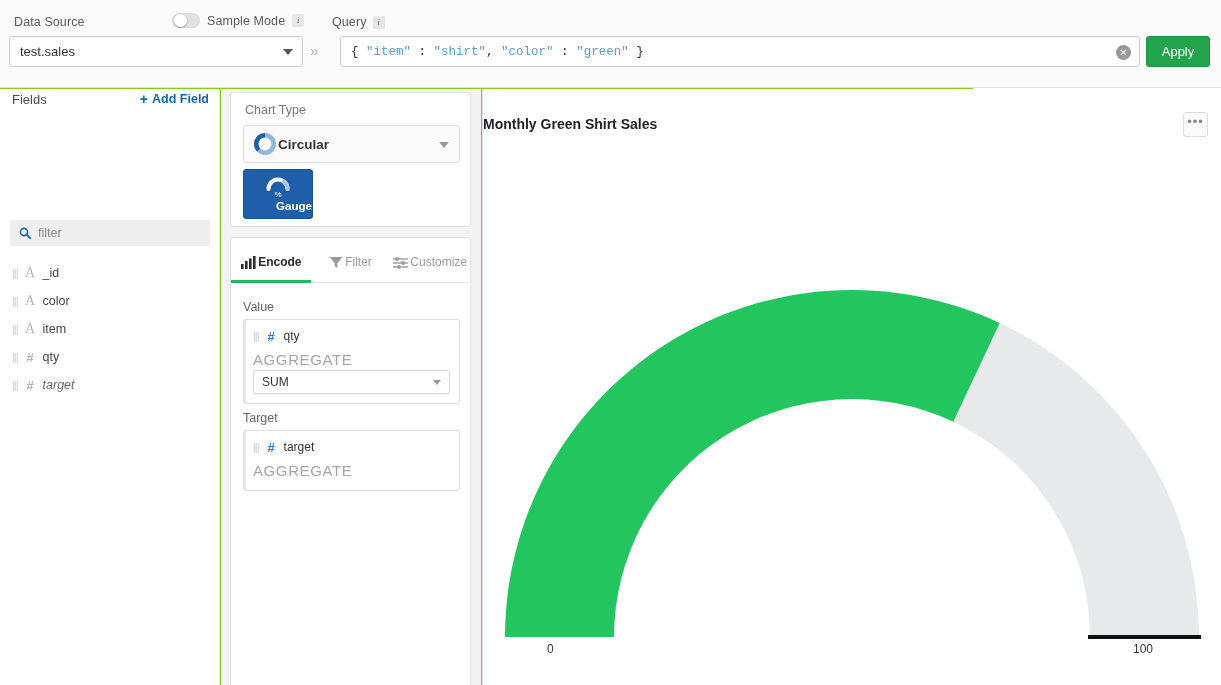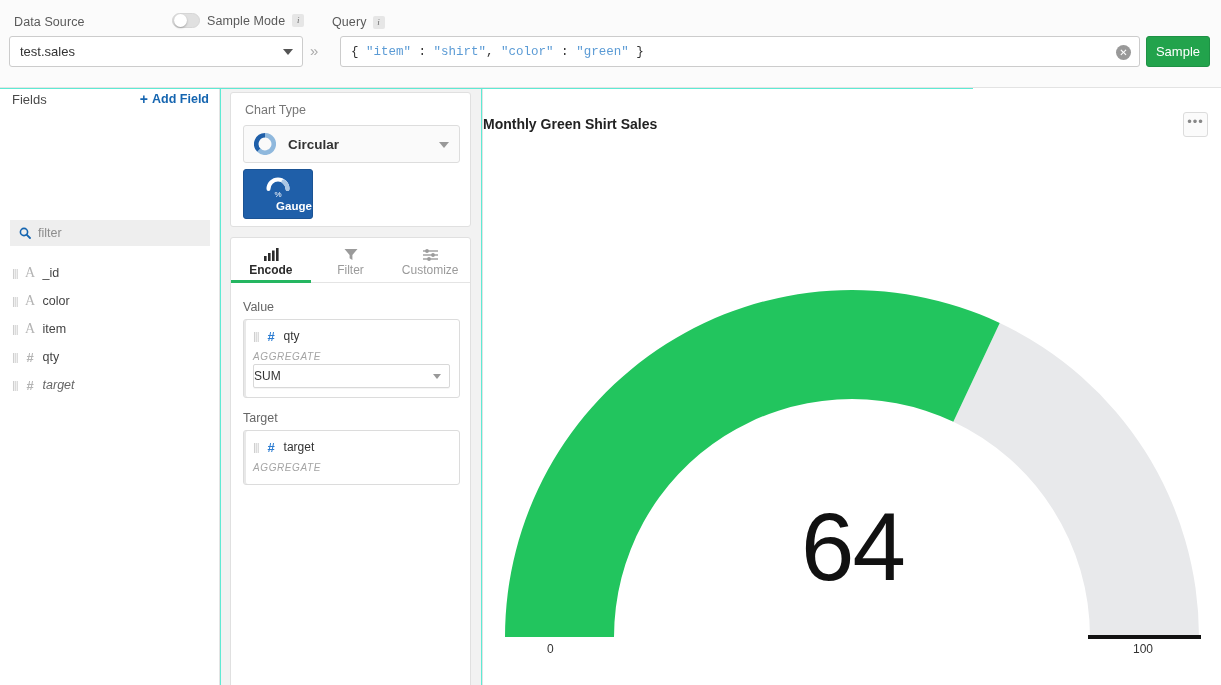--- a/index.html
+++ b/index.html
@@ -4,21 +4,21 @@
 <style>
   * { box-sizing: border-box; }
   html, body {
     margin: 0; padding: 0;
     width: 1221px; height: 685px;
     background: #ffffff;
     font-family: "Liberation Sans", sans-serif;
     -webkit-font-smoothing: antialiased;
     overflow: hidden;
   }
-  .app { position: relative; width: 973px; height: 685px; background:#5eead4; }
+  .app { position: relative; width: 973px; height: 685px; background:#84cc16; }
 
   
   .topbar {
     position: absolute; left:0; top:0; width:1221px; height:88px;
     background:#fbfbfb; border-bottom:1px solid #e3e3e3;
   }
   .tb-label {
     font-size: 12.5px; color:#5a5a5a; letter-spacing:.1px;
   }
   .ds-label { position:absolute; left:14px; top:15px; }
@@ -120,41 +120,41 @@
   }
   .card {
     position:absolute; background:#fff; border:1px solid #e0e0e0;
     border-radius:3px;
   }
   .ct-card { left:9px; top:3px; width:241px; height:135px;padding-left:27px; }
   .ct-title { position:absolute; left:14px; top:10px; font-size:12.5px; color:#777; }
   .ct-select {
     position:absolute; left:12px; top:32px; width:217px; height:38px;
     border:1px solid #ddd; background:#fafafa; border-radius:3px;
-    display:flex; align-items:center; padding-left:10px; gap:12px; cursor:pointer;
+    display:flex; align-items:center; padding-left:10px; gap:2px; cursor:pointer;
   }
   .ct-select .lbl { font-size:13.5px; color:#333; font-weight:bold; }
   .ct-select .caret { top:16px; right:10px; border-top-color:#999; }
   .ct-btns { position:absolute; left:12px; top:76px; display:flex; gap:4px; }
   .ct-btn {
     width:70px; height:50px; border:1px solid #ddd; border-radius:3px;
     background:#fff; display:flex; flex-direction:column; align-items:center;
     justify-content:center; gap:2px; cursor:pointer;
   }
   .ct-btn .cap { font-size:11.5px; color:#444; font-weight:bold; }
   .ct-btn.active { background:#1f5fa9; border-color:#1b5394; }
   .ct-btn.active .cap { color:#fff;margin-left:32px; }
 
   .enc-card { left:9px; top:148px; width:241px; height:530px; }
   .tabs {
     position:absolute; left:0; top:0; width:100%; height:45px;
     display:flex; border-bottom:1px solid #e4e4e4;
   }
   .tab {
-    flex:1; display:flex; flex-direction:column; align-items:center;
+    flex:1; display:flex; align-items:center;
     justify-content:center; gap:2px; cursor:pointer; position:relative;
     padding-top:4px;
   }
   .tab .tcap { font-size:12px; color:#9b9b9b; }
   .tab.active .tcap { color:#2b2b2b; font-weight:bold; }
   .tab.active::after {
     content:""; position:absolute; left:0; bottom:-1px;
     width:100%; height:3px; background:#25b661;
   }
   .tab-ico { height:14px; display:flex; align-items:flex-end; }
@@ -162,25 +162,25 @@
   .chan { position:absolute; left:12px; width:217px; }
   .chan-title { font-size:12.5px; color:#666; margin-bottom:5px; }
   .chan-box {
     border:1px solid #dcdcdc; border-radius:3px; background:#fff;
     padding:7px 9px 9px 9px;
     box-shadow: inset 2px 0 0 #e8e8e8;
   }
   .chan-field { display:flex; align-items:center; gap:6px; height:18px; }
   .chan-field .fname { font-size:12px; color:#333; }
   .chan-field .ftype.num { color:#2d7dd2; }
-  .agg-lbl { font-size:10px; color:#a5a5a5; letter-spacing:.6px; margin:6px 0 2px 0;font-style:italic; }
+  .agg-lbl { font-size:15px; color:#a5a5a5; letter-spacing:.6px; margin:6px 0 2px 0; }
   .agg-select {
     position:relative; height:24px; border:1px solid #d8d8d8;
     border-radius:2px; background:#fff; display:flex; align-items:center;
-    font-size:12px; color:#333; cursor:pointer;
+    padding-left:8px; font-size:12px; color:#333; cursor:pointer;
     box-shadow:0 1px 0 rgba(0,0,0,.04);
   }
   .agg-select .caret { top:9px; right:8px; border-top-color:#999;
      border-left-width:4px; border-right-width:4px; border-top-width:5px; }
 
   
   .chart-panel {
     position:absolute; left:482px; top:89px; width:739px; height:596px;
     background:#fff; border-left:1px solid #e3e3e3;
   }
@@ -233,21 +233,21 @@
       <span class="caret"></span>
     </div>
 
     <div class="chevrons">»</div>
 
     <div class="query-box">
       <span id="query-tokens"><span class="q-brace">{</span><span class="q-punc"> </span><span class="q-str">"item"</span><span class="q-punc"> : </span><span class="q-str">"shirt"</span><span class="q-punc">, </span><span class="q-str">"color"</span><span class="q-punc"> : </span><span class="q-str">"green"</span><span class="q-brace"> }</span></span>
       <span class="clear-btn">✕</span>
     </div>
 
-    <div class="apply-btn">Sample</div>
+    <div class="apply-btn">Apply</div>
   </div>
 
   <div class="fields-panel">
     <div class="fields-head">
       <span class="fields-title">Fields</span>
       <span class="add-field">
         <span class="plus">+</span>
         <span>Add Field</span>
       </span>
     </div>
@@ -391,17 +391,16 @@
     <div class="gauge-wrap">
       <svg id="gauge-svg" width="739" height="596" viewBox="0 0 739 596">
           <path d="M 516.7454141730802 234.02501279429123 A 347 347 0 0 1 716 547.9999999999999
             L 607 547.9999999999999 A 238 238 0 0 0 470.3354713924873 332.65116151308735 Z" fill="#e8e9eb"></path>
           <path d="M 22 548 A 347 347 0 0 1 516.7454141730802 234.02501279429123
             L 470.3354713924873 332.65116151308735 A 238 238 0 0 0 131 548 Z" fill="#22c55e"></path>
           <line x1="605" y1="547.9999999999999" x2="718" y2="547.9999999999999" stroke="#111111" stroke-width="4"></line>
         </svg>
     </div>
 
-    <div class="gauge-value" id="gauge-value">64</div>
     <div class="tick tick-min">0</div>
     <div class="tick tick-max">100</div>
   </div>
 </div>
 
 </body></html>

